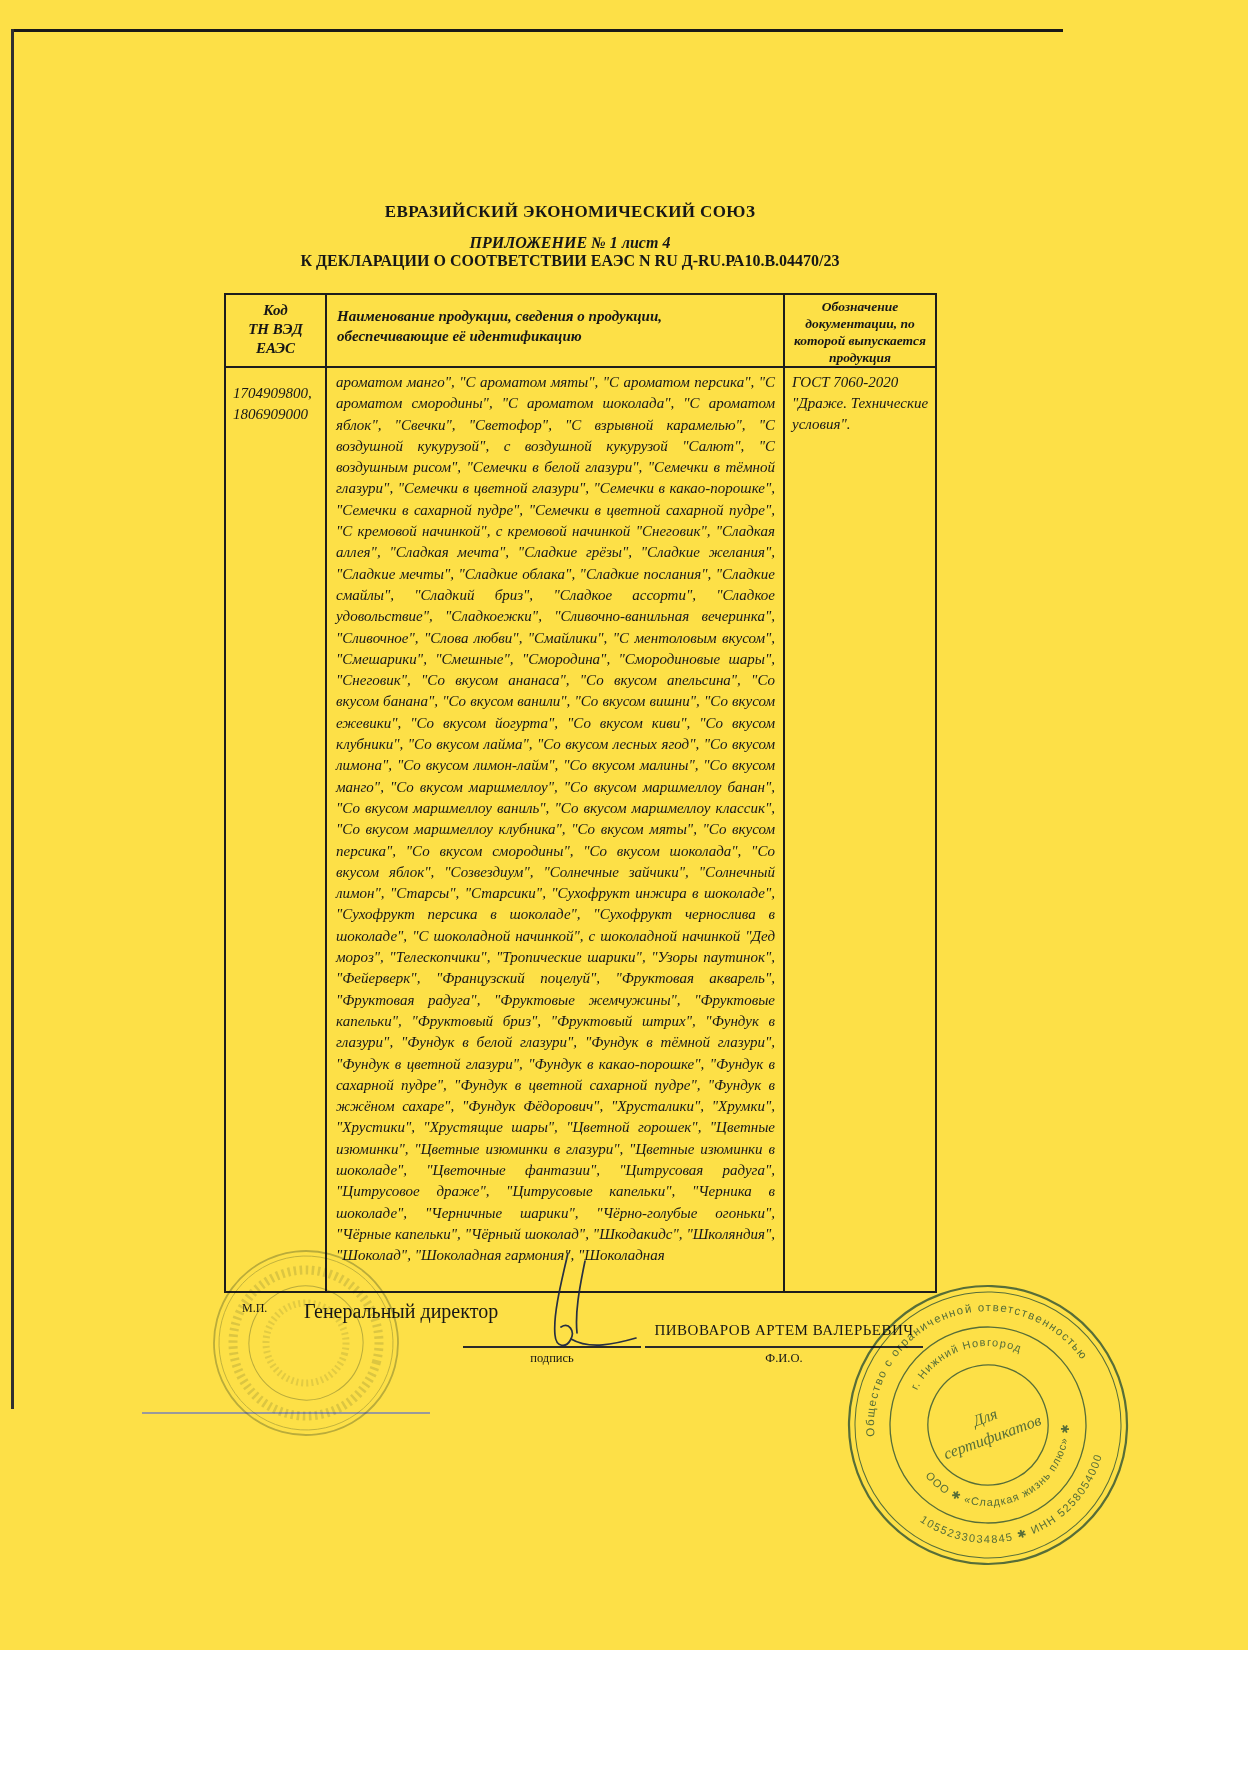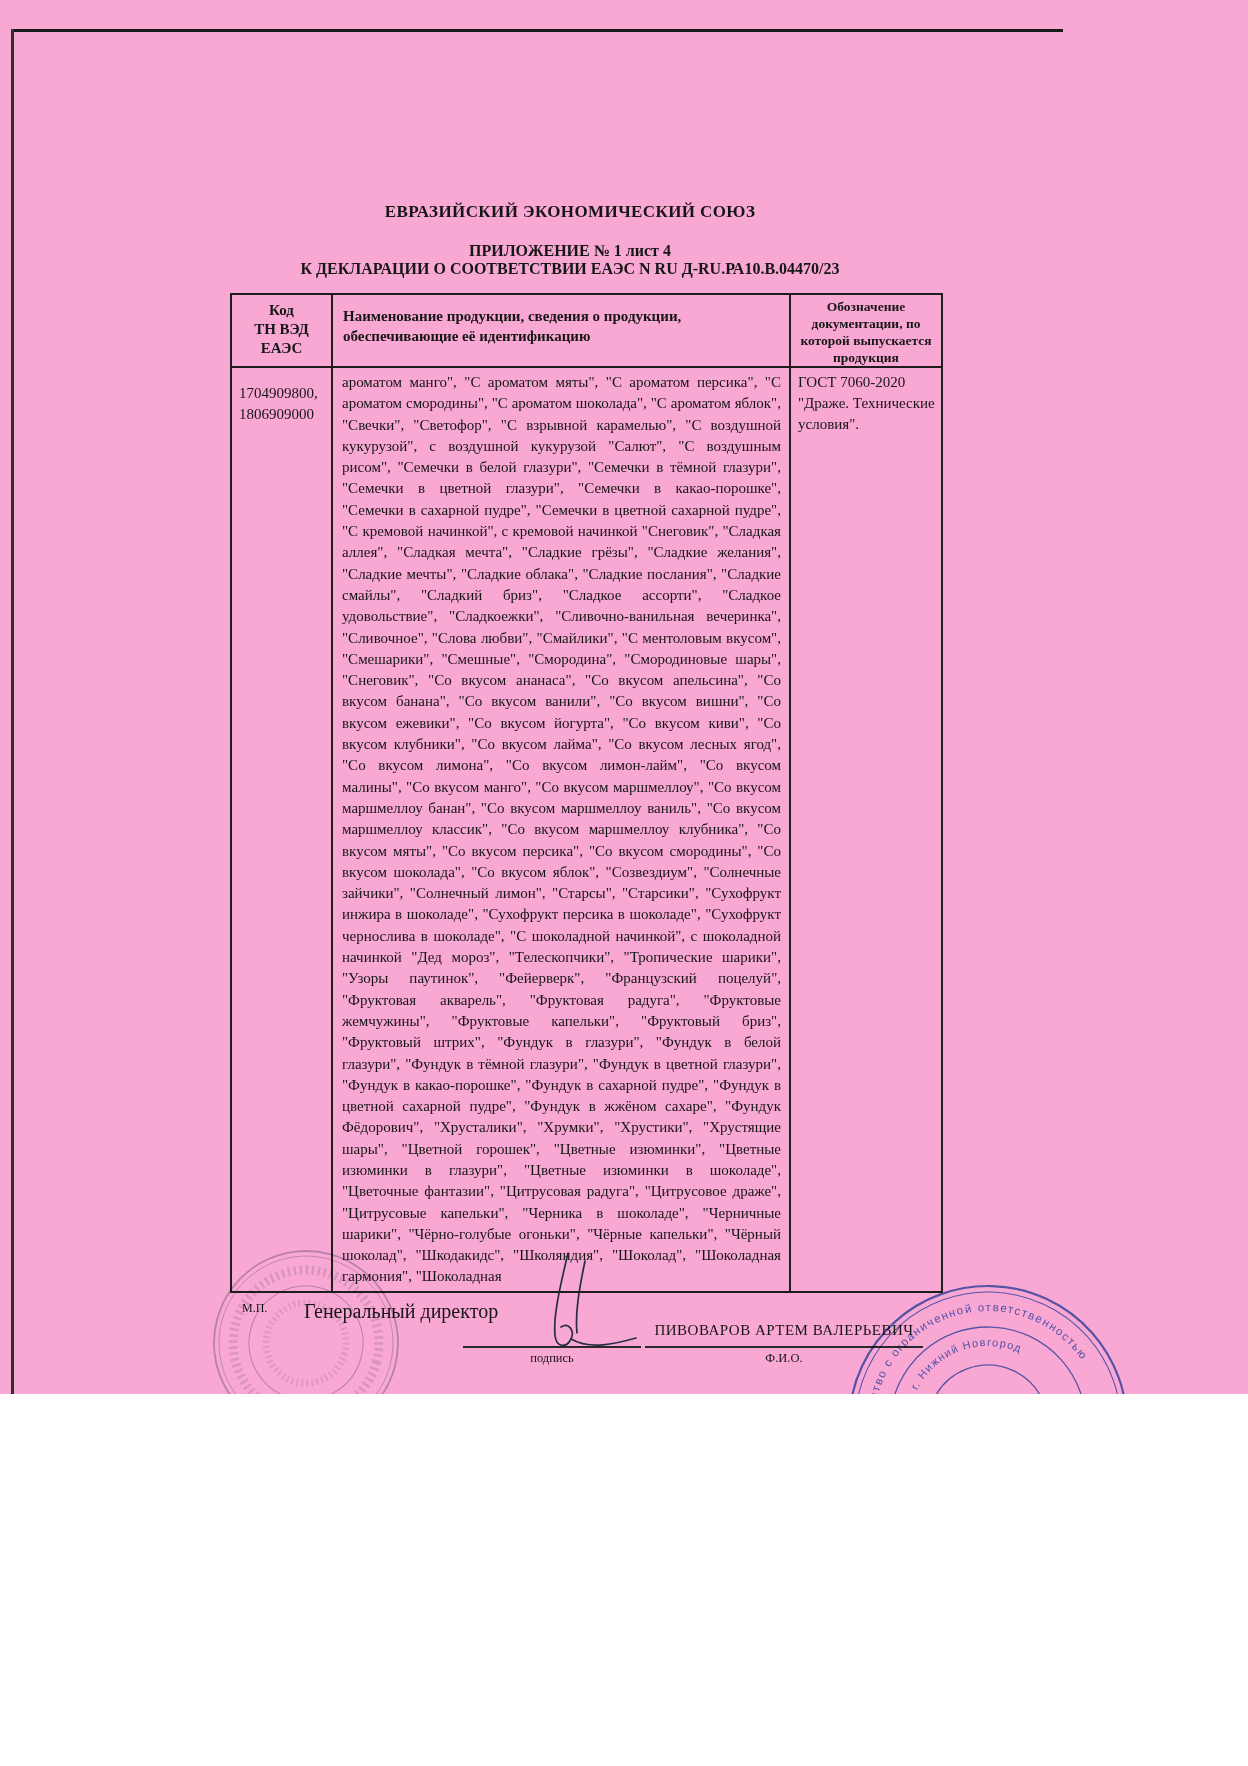--- a/index.html
+++ b/index.html
@@ -1,33 +1,33 @@
 <!DOCTYPE html>
 <html><head>
 <meta charset="utf-8">
 <style>
   * { margin:0; padding:0; box-sizing:border-box; }
   html,body { background:#ffffff; }
   body { font-family:"Liberation Serif", serif; color:#161616; }
 
-  .page { position:relative; width:1248px; height:1394px; background:#f9a8d4; overflow:hidden; }
+  .page { position:relative; width:1248px; height:1650px; background:#fde047; overflow:hidden; }
 
   
   .scan-top  { position:absolute; left:11px;  top:29px;  width:1052px; height:3px;  background:#191919; }
   .scan-left { position:absolute; left:11px;  top:29px;  width:2.5px;  height:1380px; background:#303030; }
   .scan-bottom-mark { position:absolute; left:142px; top:1412px; width:288px; height:2px; background:#9a9a9a; }
 
   
   .titles { position:absolute; left:215px; top:202px; width:710px; text-align:center; }
   .title-union    { font-size:17px; font-weight:bold; letter-spacing:.4px; }
-  .title-appendix { font-size:16px; font-weight:bold; margin-top:20px; }
+  .title-appendix { font-size:16px; font-weight:bold; margin-top:12px;font-style:italic; }
   .title-decl     { font-size:16px; font-weight:bold; margin-top:0; }
 
   
-  .doc-table { position:absolute; left:230px; top:293px; width:711px; border-collapse:collapse; table-layout:fixed; }
+  .doc-table { position:absolute; left:224px; top:293px; width:711px; border-collapse:collapse; table-layout:fixed;font-style:italic; }
   .doc-table th, .doc-table td { border:2px solid #1d1d1d; vertical-align:top; background:transparent; }
   .th-code    { height:67px; font-size:15px; font-weight:bold; text-align:center; padding-top:6px; line-height:19px; white-space:pre-line; }
   .th-product { font-size:15px; font-weight:bold; text-align:left; padding:11px 8px 0 10px; line-height:20px; }
   .th-docs    { font-size:13.5px; font-weight:bold; text-align:center; padding:3px 3px 0; line-height:17px;margin-top:16px; }
   .td-code    { height:925px; font-size:15px; padding:15px 2px 0 7px; line-height:21px; white-space:pre-line; }
   .td-product { font-size:15px; text-align:justify; padding:4px 8px 0 9px; line-height:21.3px; overflow:hidden; }
   .td-docs    { font-size:15px; padding:4px 5px 0 7px; line-height:21px; }
 
   
   .mp              { position:absolute; left:242px; top:1301px; font-size:12px; }

